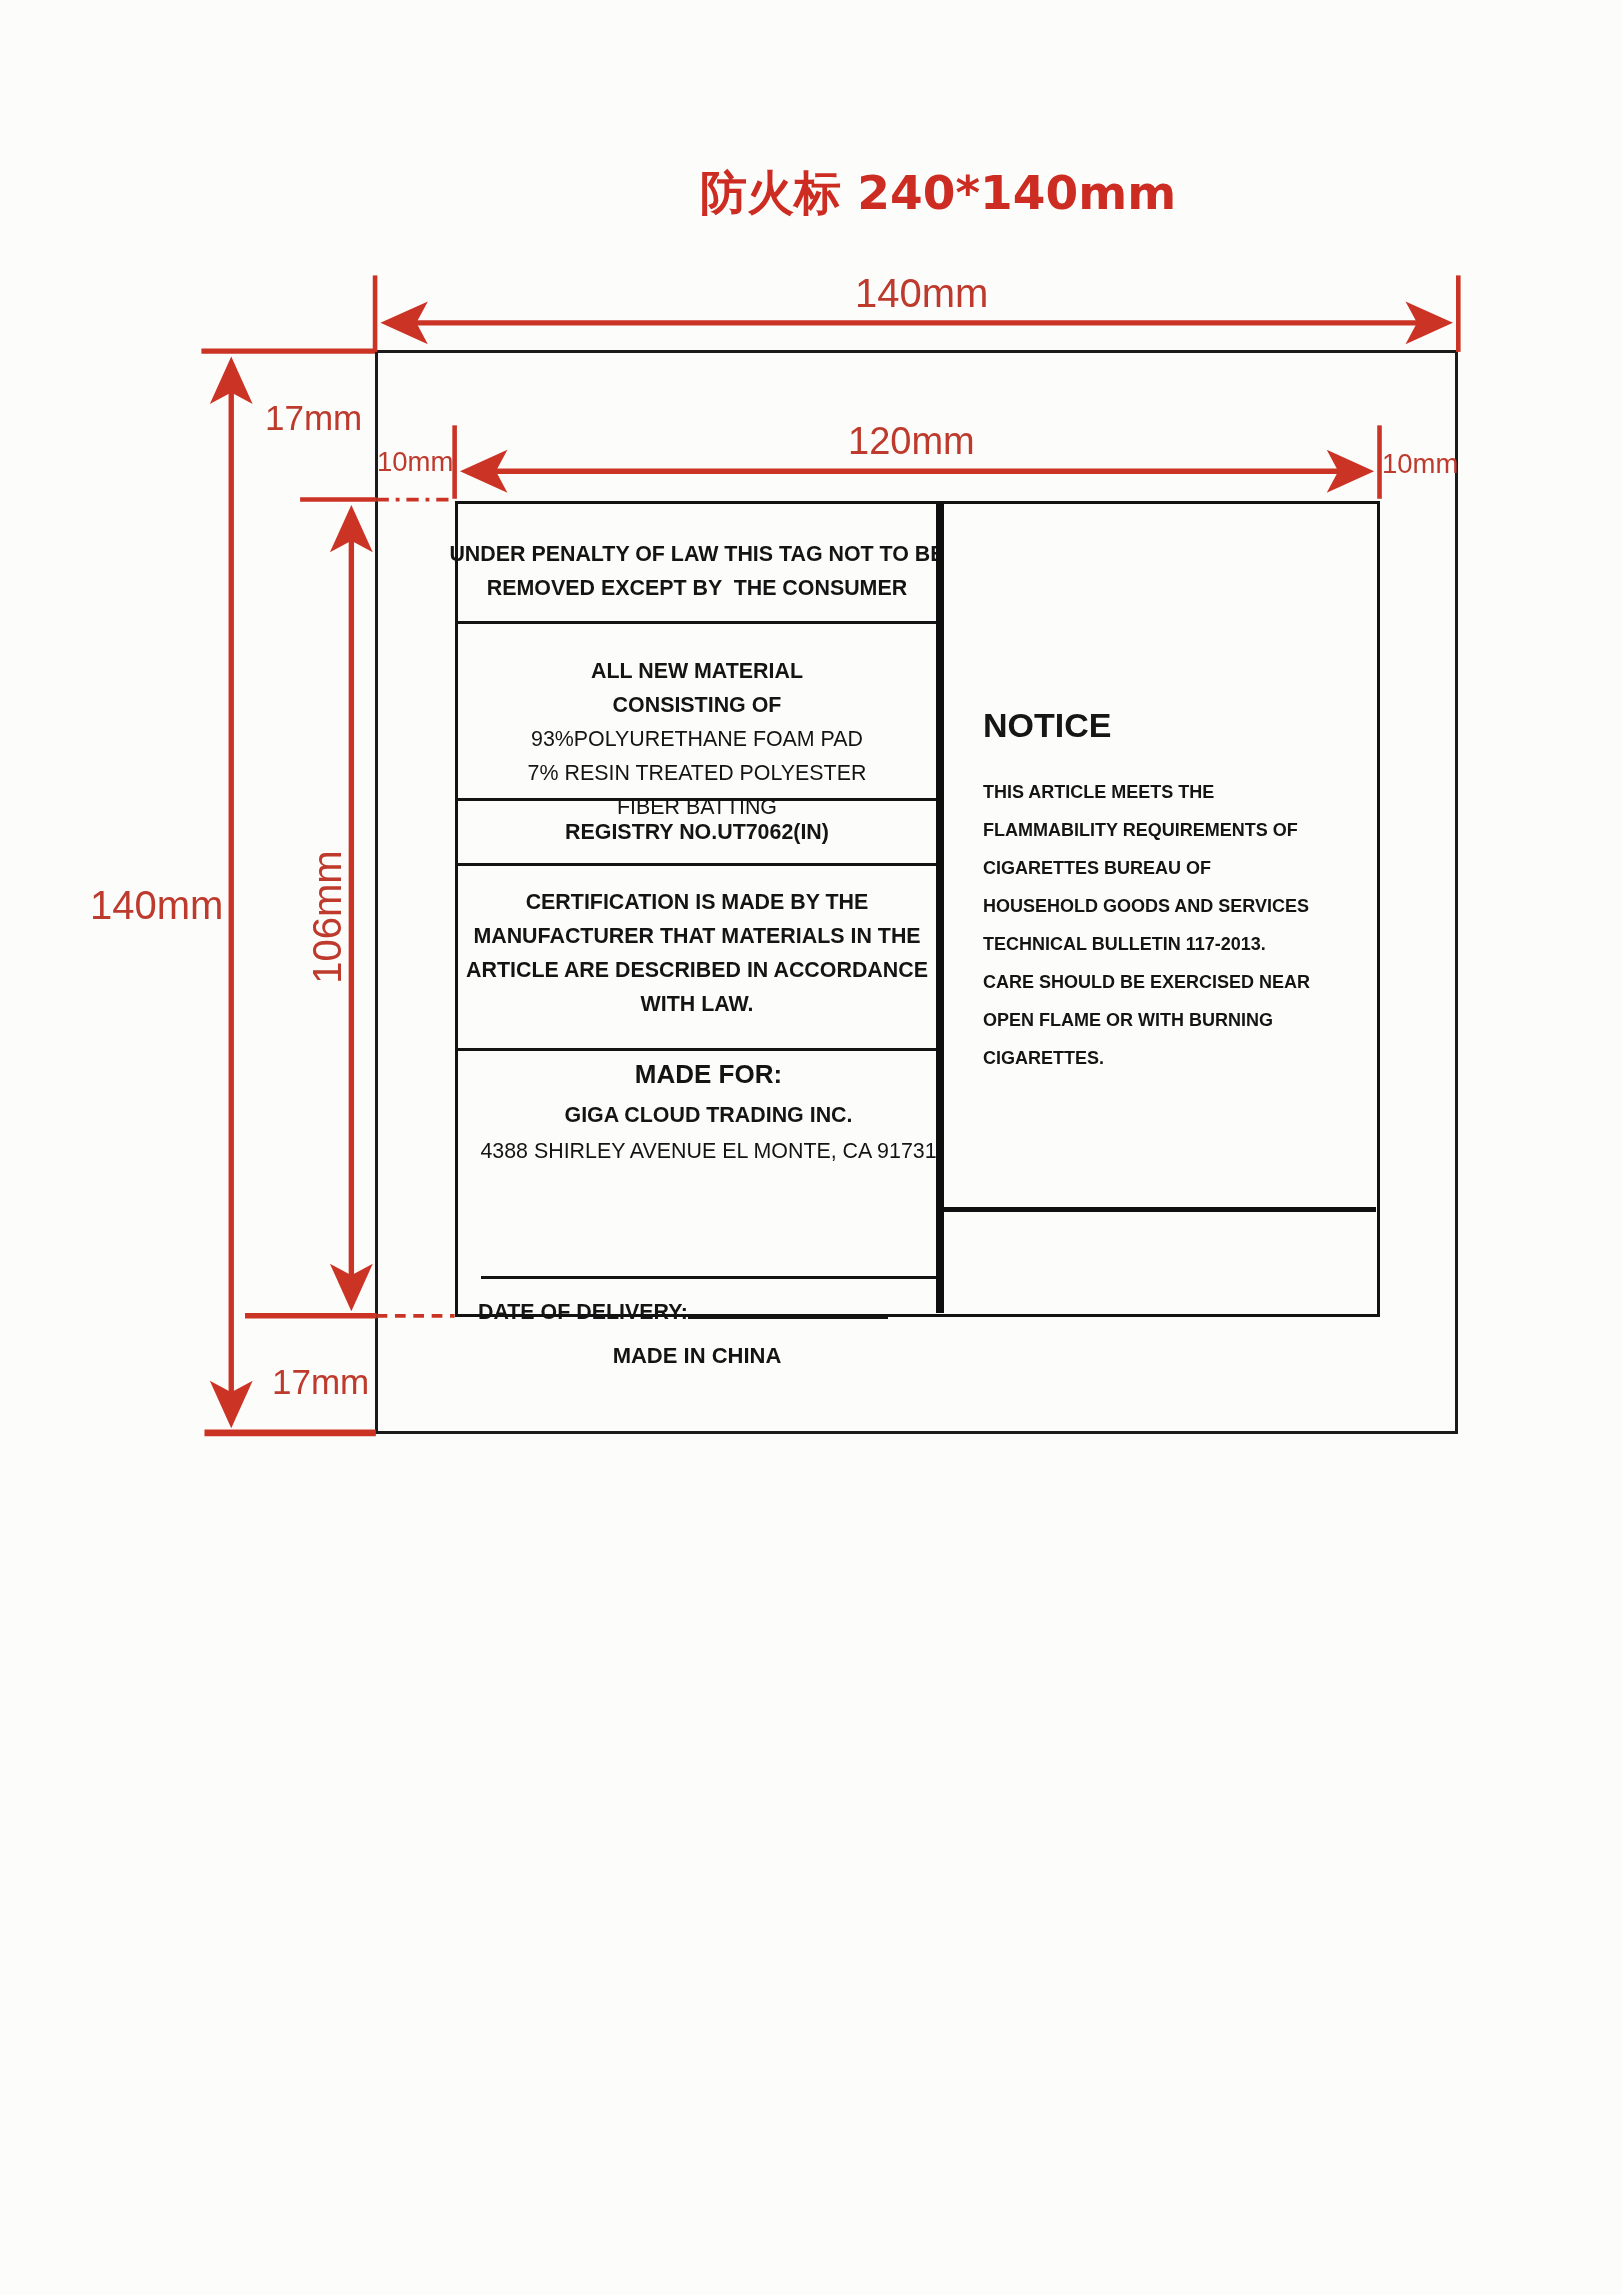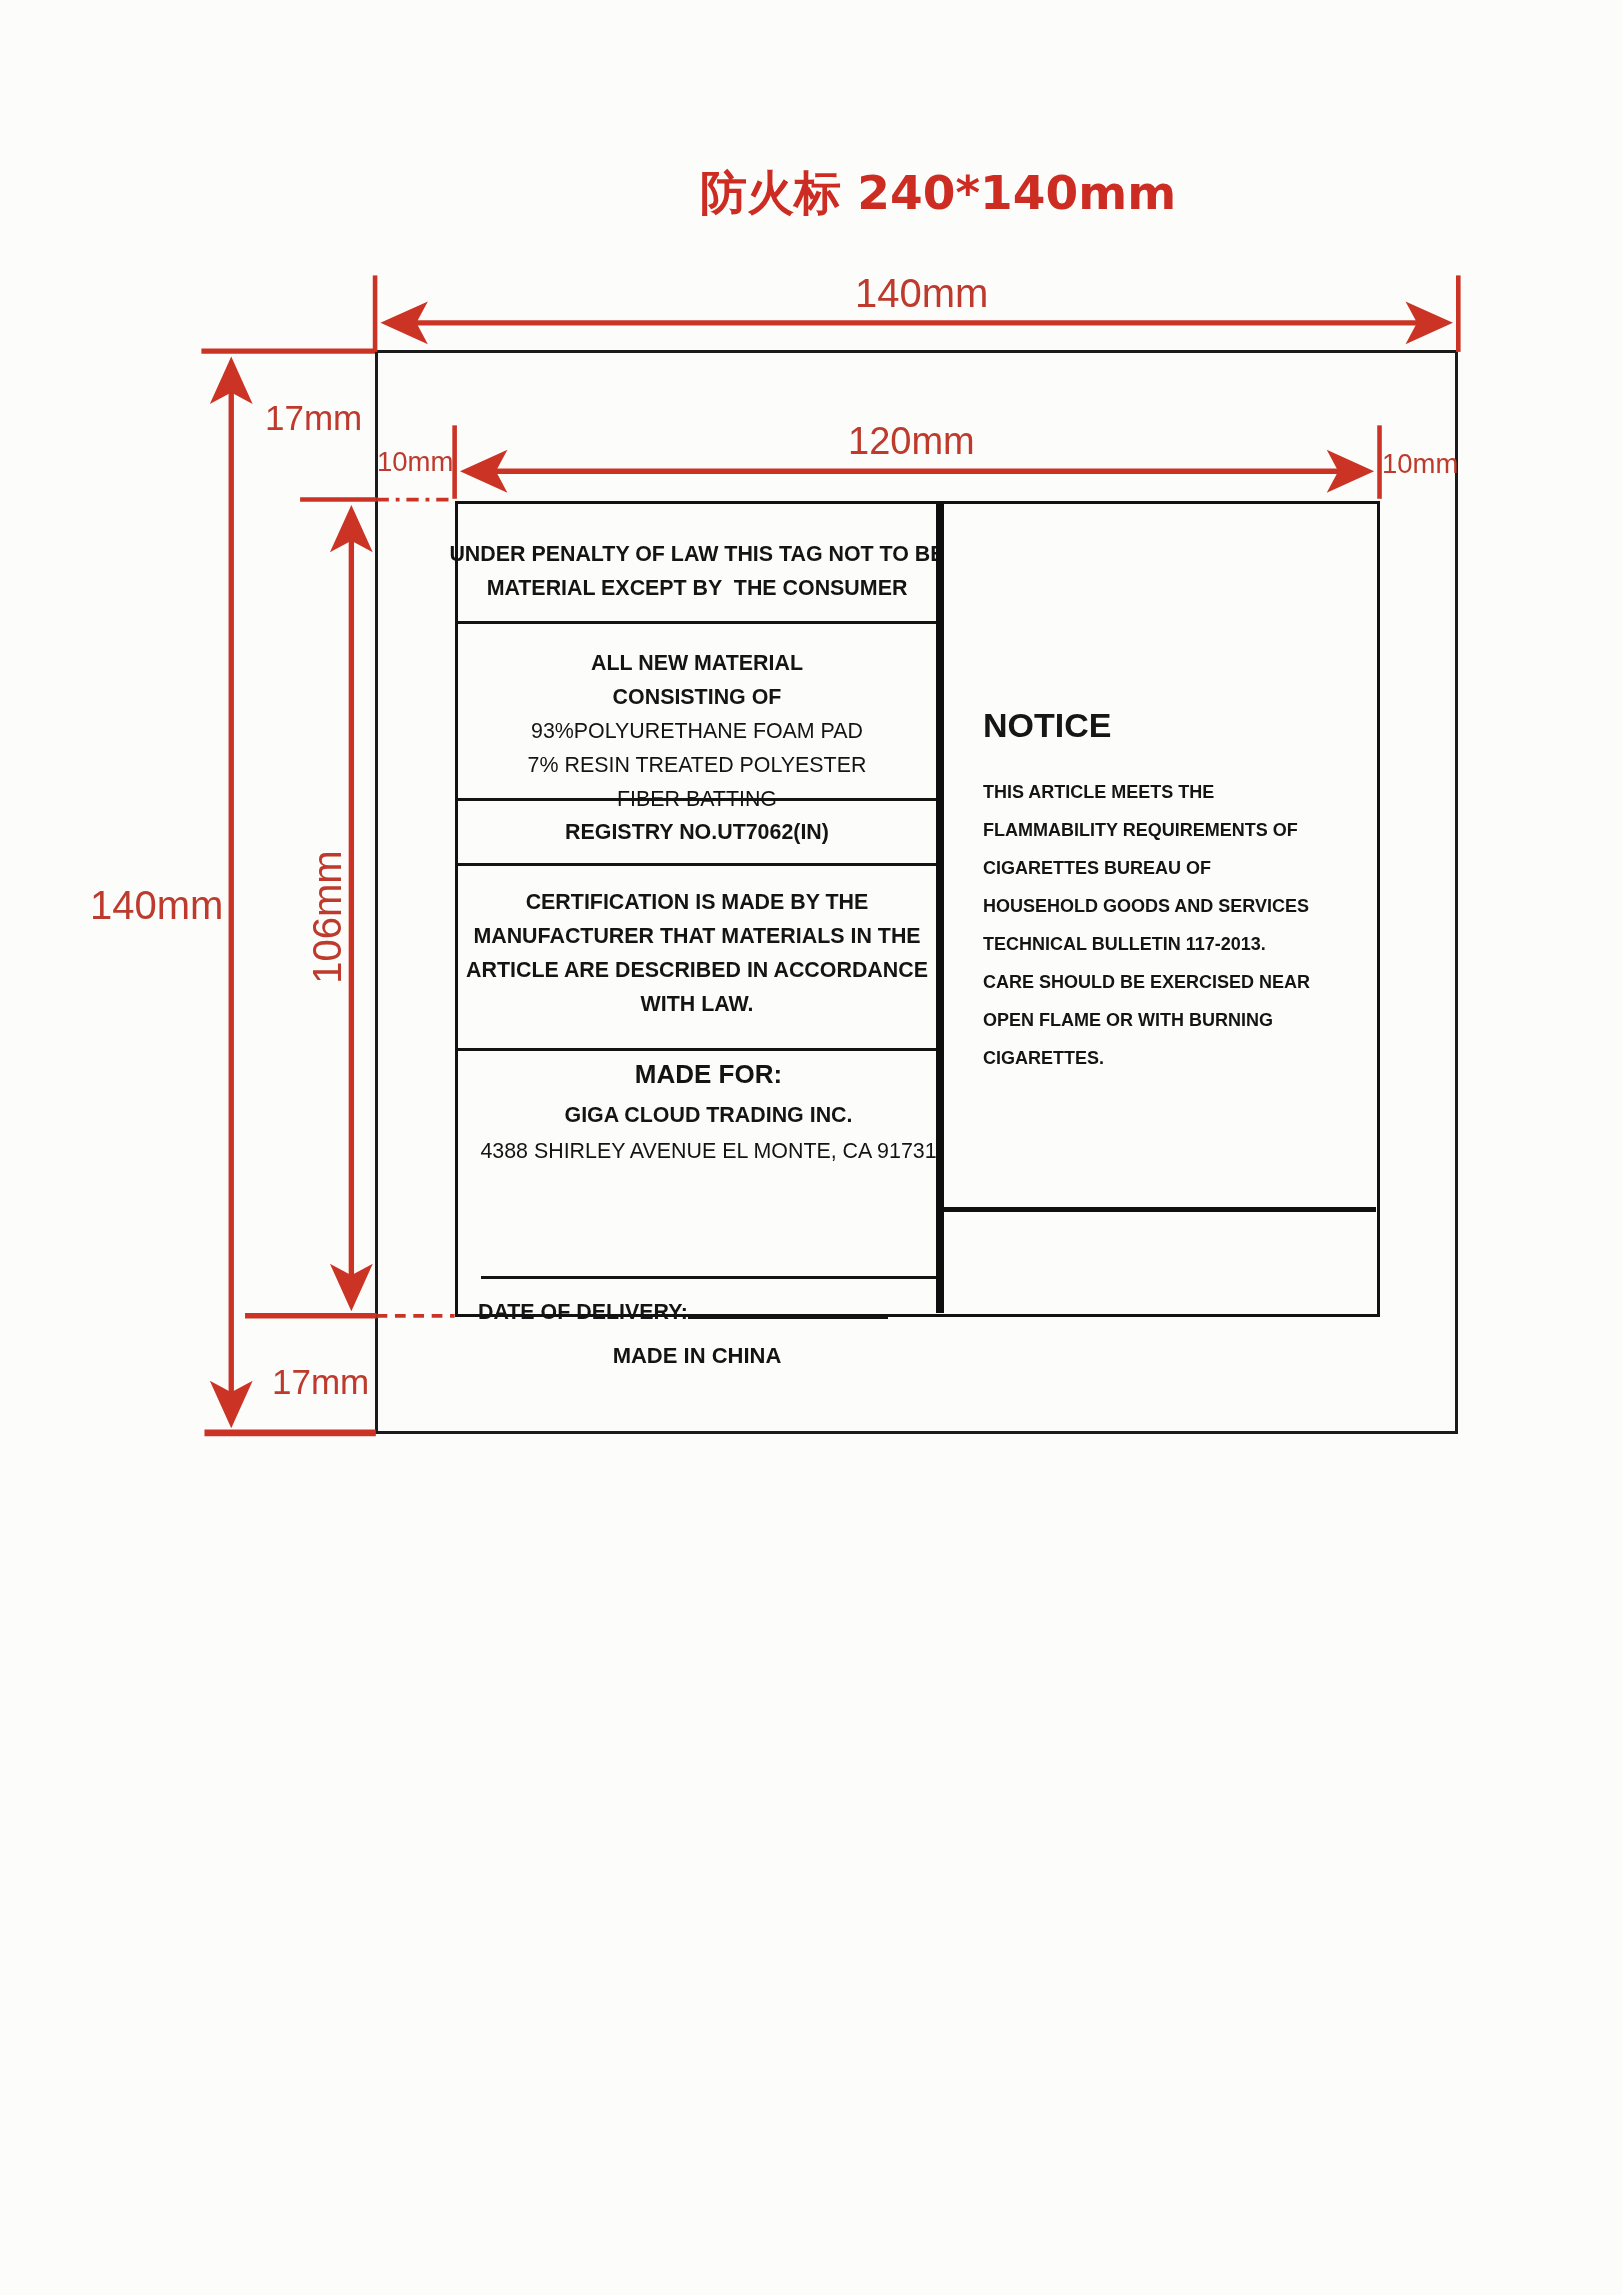--- a/index.html
+++ b/index.html
@@ -25,21 +25,21 @@
   #inner-box{position:absolute;left:455px;top:501px;width:925px;height:816px;
              border:3.8px solid #121212;box-sizing:border-box;background:#fcfcfb;}
   #left-col{position:absolute;left:0;top:0;width:478px;height:809px;}
   #col-sep{position:absolute;left:478px;top:0;width:7.7px;height:809px;background:#0e0e0e;}
   #right-col{position:absolute;left:486px;top:0;width:432px;height:809px;}
   .row{box-sizing:border-box;border-bottom:3.8px solid #141414;display:flex;
        flex-direction:column;align-items:center;}
   .line{font-size:21.4px;font-weight:700;line-height:34px;white-space:pre;color:#141414;}
   .fw-n{font-weight:400;}
   #row-penalty{height:120px;padding-top:33px;}
-  #row-material{height:177px;padding-top:22px;}
+  #row-material{height:177px;padding-top:30px;}
   #row-registry{height:65px;justify-content:center;}
   #row-cert{height:185px;padding-top:19px;}
   #row-madefor{height:228px;margin-left:23px;}
   #row-delivery{height:92px;border-bottom:none;padding-top:13.8px;align-items:stretch;}
   .made-for-heading{font-size:26px;line-height:46px;}
   .made-for-line{line-height:36px;}
   .delivery-line{padding-left:20px;line-height:38px;white-space:nowrap;}
   .blank-line{display:inline-block;width:200px;height:22px;border-bottom:3.1px solid #141414;
               vertical-align:baseline;}
   .made-in-line{text-align:center;line-height:38px;margin-top:6.1px;font-size:22px;}
@@ -60,21 +60,21 @@
 
   <div class="diagram-title">防火标 240*140mm</div>
 
   <div id="outer-box"></div>
 
   <div id="inner-box">
     <div id="left-col">
 
       <div class="row" id="row-penalty">
         <div class="line">UNDER PENALTY OF LAW THIS TAG NOT TO BE</div>
-        <div class="line">MATERIAL EXCEPT BY  THE CONSUMER</div>
+        <div class="line">REMOVED EXCEPT BY  THE CONSUMER</div>
       </div>
 
       <div class="row" id="row-material">
         <div class="line">ALL NEW MATERIAL</div>
         <div class="line">CONSISTING OF</div>
         <div class="line fw-n">93%POLYURETHANE FOAM PAD</div>
         <div class="line fw-n">7% RESIN TREATED POLYESTER</div>
         <div class="line fw-n">FIBER BATTING</div>
       </div>
 

